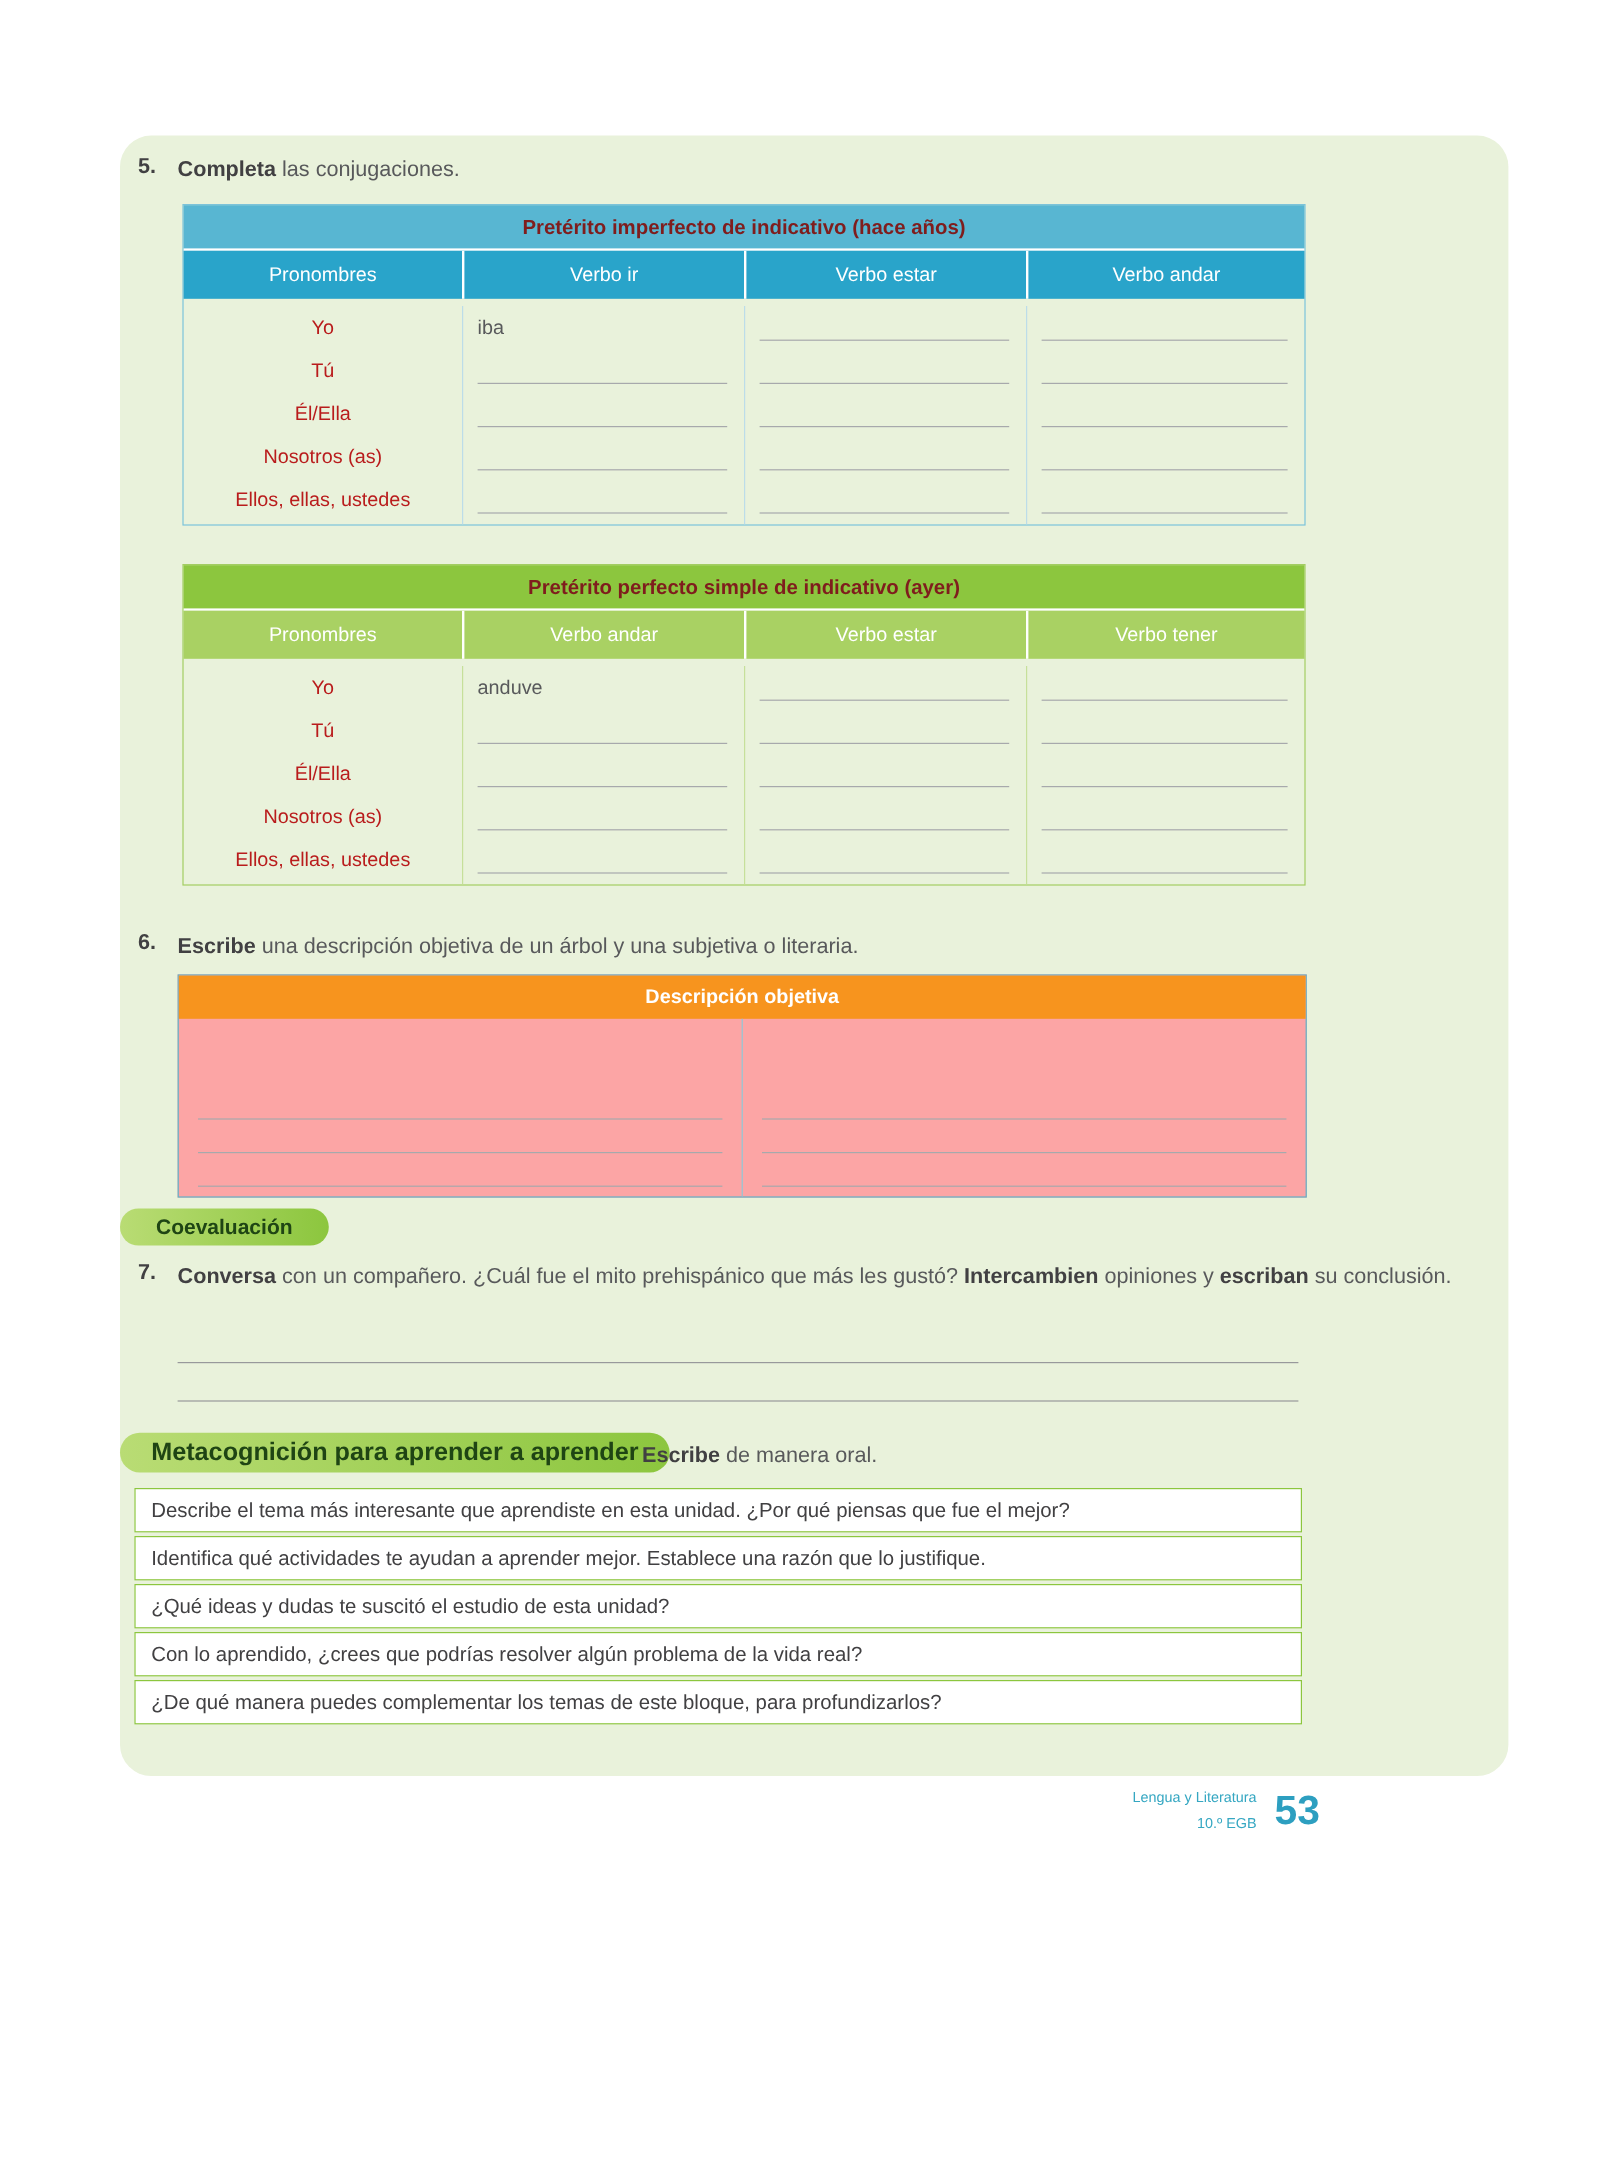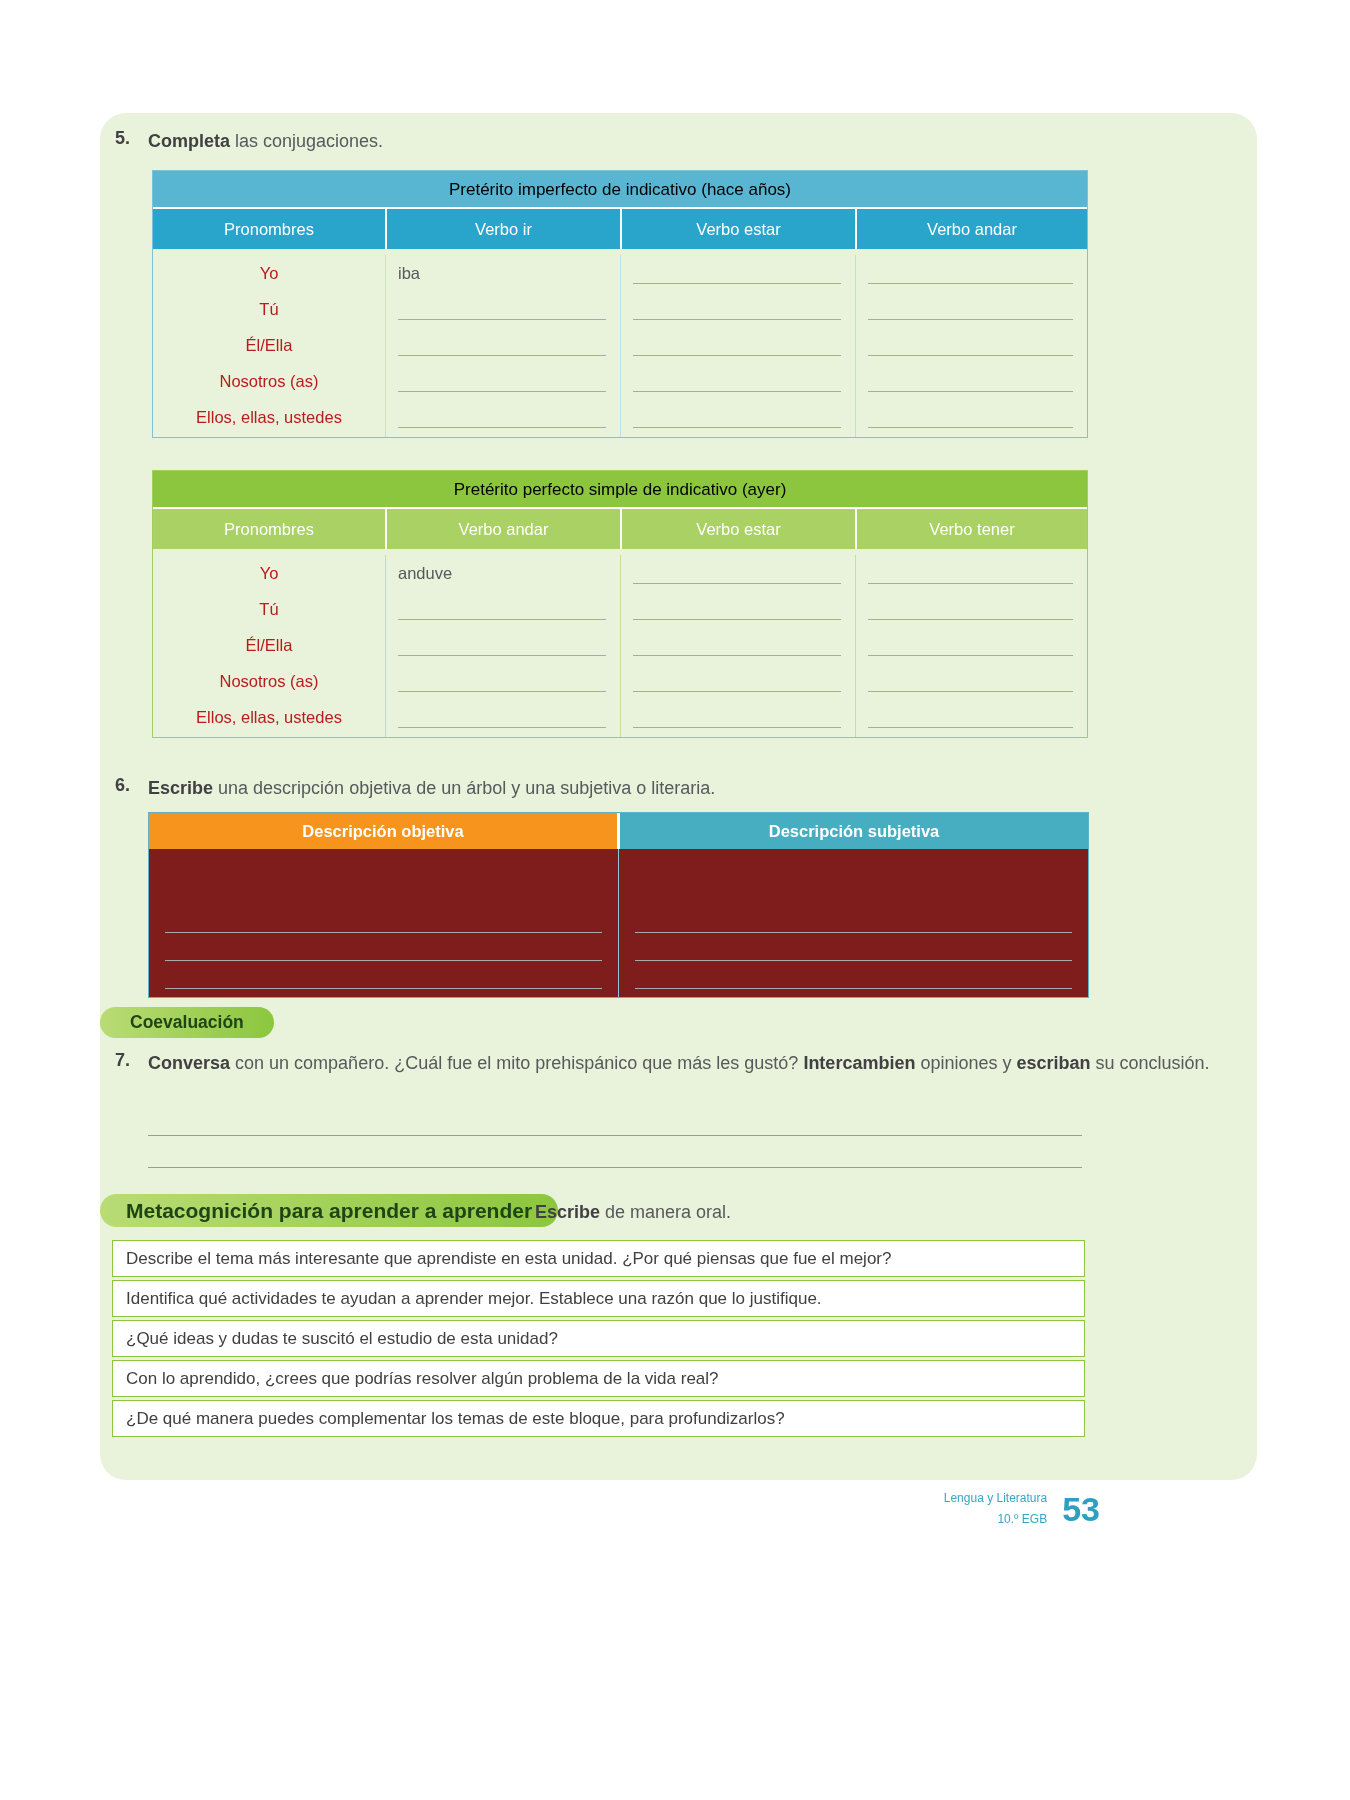--- a/index.html
+++ b/index.html
@@ -21,21 +21,21 @@
   .ex-num { position:absolute; font-weight:bold; color:#414042; font-size:18px; }
   .ex-text { position:absolute; font-size:18px; color:#58595b; line-height:27px; }
   .bold-dark { font-weight:bold; color:#414042; }
 
   
   .conj-table { position:absolute; left:152px; width:936px; }
   .conj-table.blue  { border:1px solid #7cc3da; }
   .conj-table.green { border:1px solid #a3cd62; }
   .t-title {
     height:38px; line-height:38px; text-align:center;
-    color:#000000; font-weight:normal; font-size:17px;
+    color:#7f1d1d; font-weight:bold; font-size:17px;
     border-bottom:2px solid #fff;
   }
   .blue  .t-title { background:#58b6d2; }
   .green .t-title { background:#8cc63e; }
   .t-headers { display:grid; grid-template-columns:232px 235px 235px 1fr; height:40px; }
   .blue  .t-headers { background:#29a4ca; }
   .green .t-headers { background:#a9d163; }
   .t-h {
     line-height:40px; text-align:center; color:#fff;
     font-weight:normal; font-size:16.5px; border-left:2px solid #fff;
@@ -49,21 +49,21 @@
   .cell { height:36px; position:relative; }
   .cell.line::after {
     content:""; position:absolute; left:12px; right:14px; bottom:7px;
     border-bottom:1px solid #a7a9ac;
   }
   .cell.filled { line-height:36px; padding-left:12px; font-size:16.5px; color:#58595b; }
 
   
   .desc-table {
     position:absolute; left:148px; top:812px; width:941px;
-    border:1px solid #5fb3c9; background:#7f1d1d;
+    border:1px solid #5fb3c9; background:#fca5a5;
   }
   .d-headers { display:flex; height:36px; gap:3px; background:#fff; }
   .d-h { flex:1; line-height:36px; text-align:center; color:#fff; font-weight:bold; font-size:16.5px; }
   .d-h.orange { background:#f7941e; }
   .d-h.teal   { background:#47aec2; }
   .d-body { display:flex; height:148px; }
   .d-col { flex:1; padding:56px 16px 0 16px; }
   .d-col + .d-col { border-left:1px solid #8fc8d8; }
   .wline { height:28px; border-bottom:1px solid #a7a9ac; }
 
@@ -184,21 +184,20 @@
 </div>
 
 <span class="ex-num" style="left:115px; top:775px;">6.</span>
 <div class="ex-text" style="left:148px; top:775px; width:1100px;">
   <span class="bold-dark">Escribe</span><span> una descripción objetiva de un árbol y una subjetiva o literaria.</span>
 </div>
 
 <div class="desc-table">
   <div class="d-headers">
     <div class="d-h orange">Descripción objetiva</div>
-    <div class="d-h teal">Descripción subjetiva</div>
   </div>
   <div class="d-body">
     <div class="d-col">
       <div class="wline"></div>
       <div class="wline"></div>
       <div class="wline"></div>
     </div>
     <div class="d-col">
       <div class="wline"></div>
       <div class="wline"></div>

